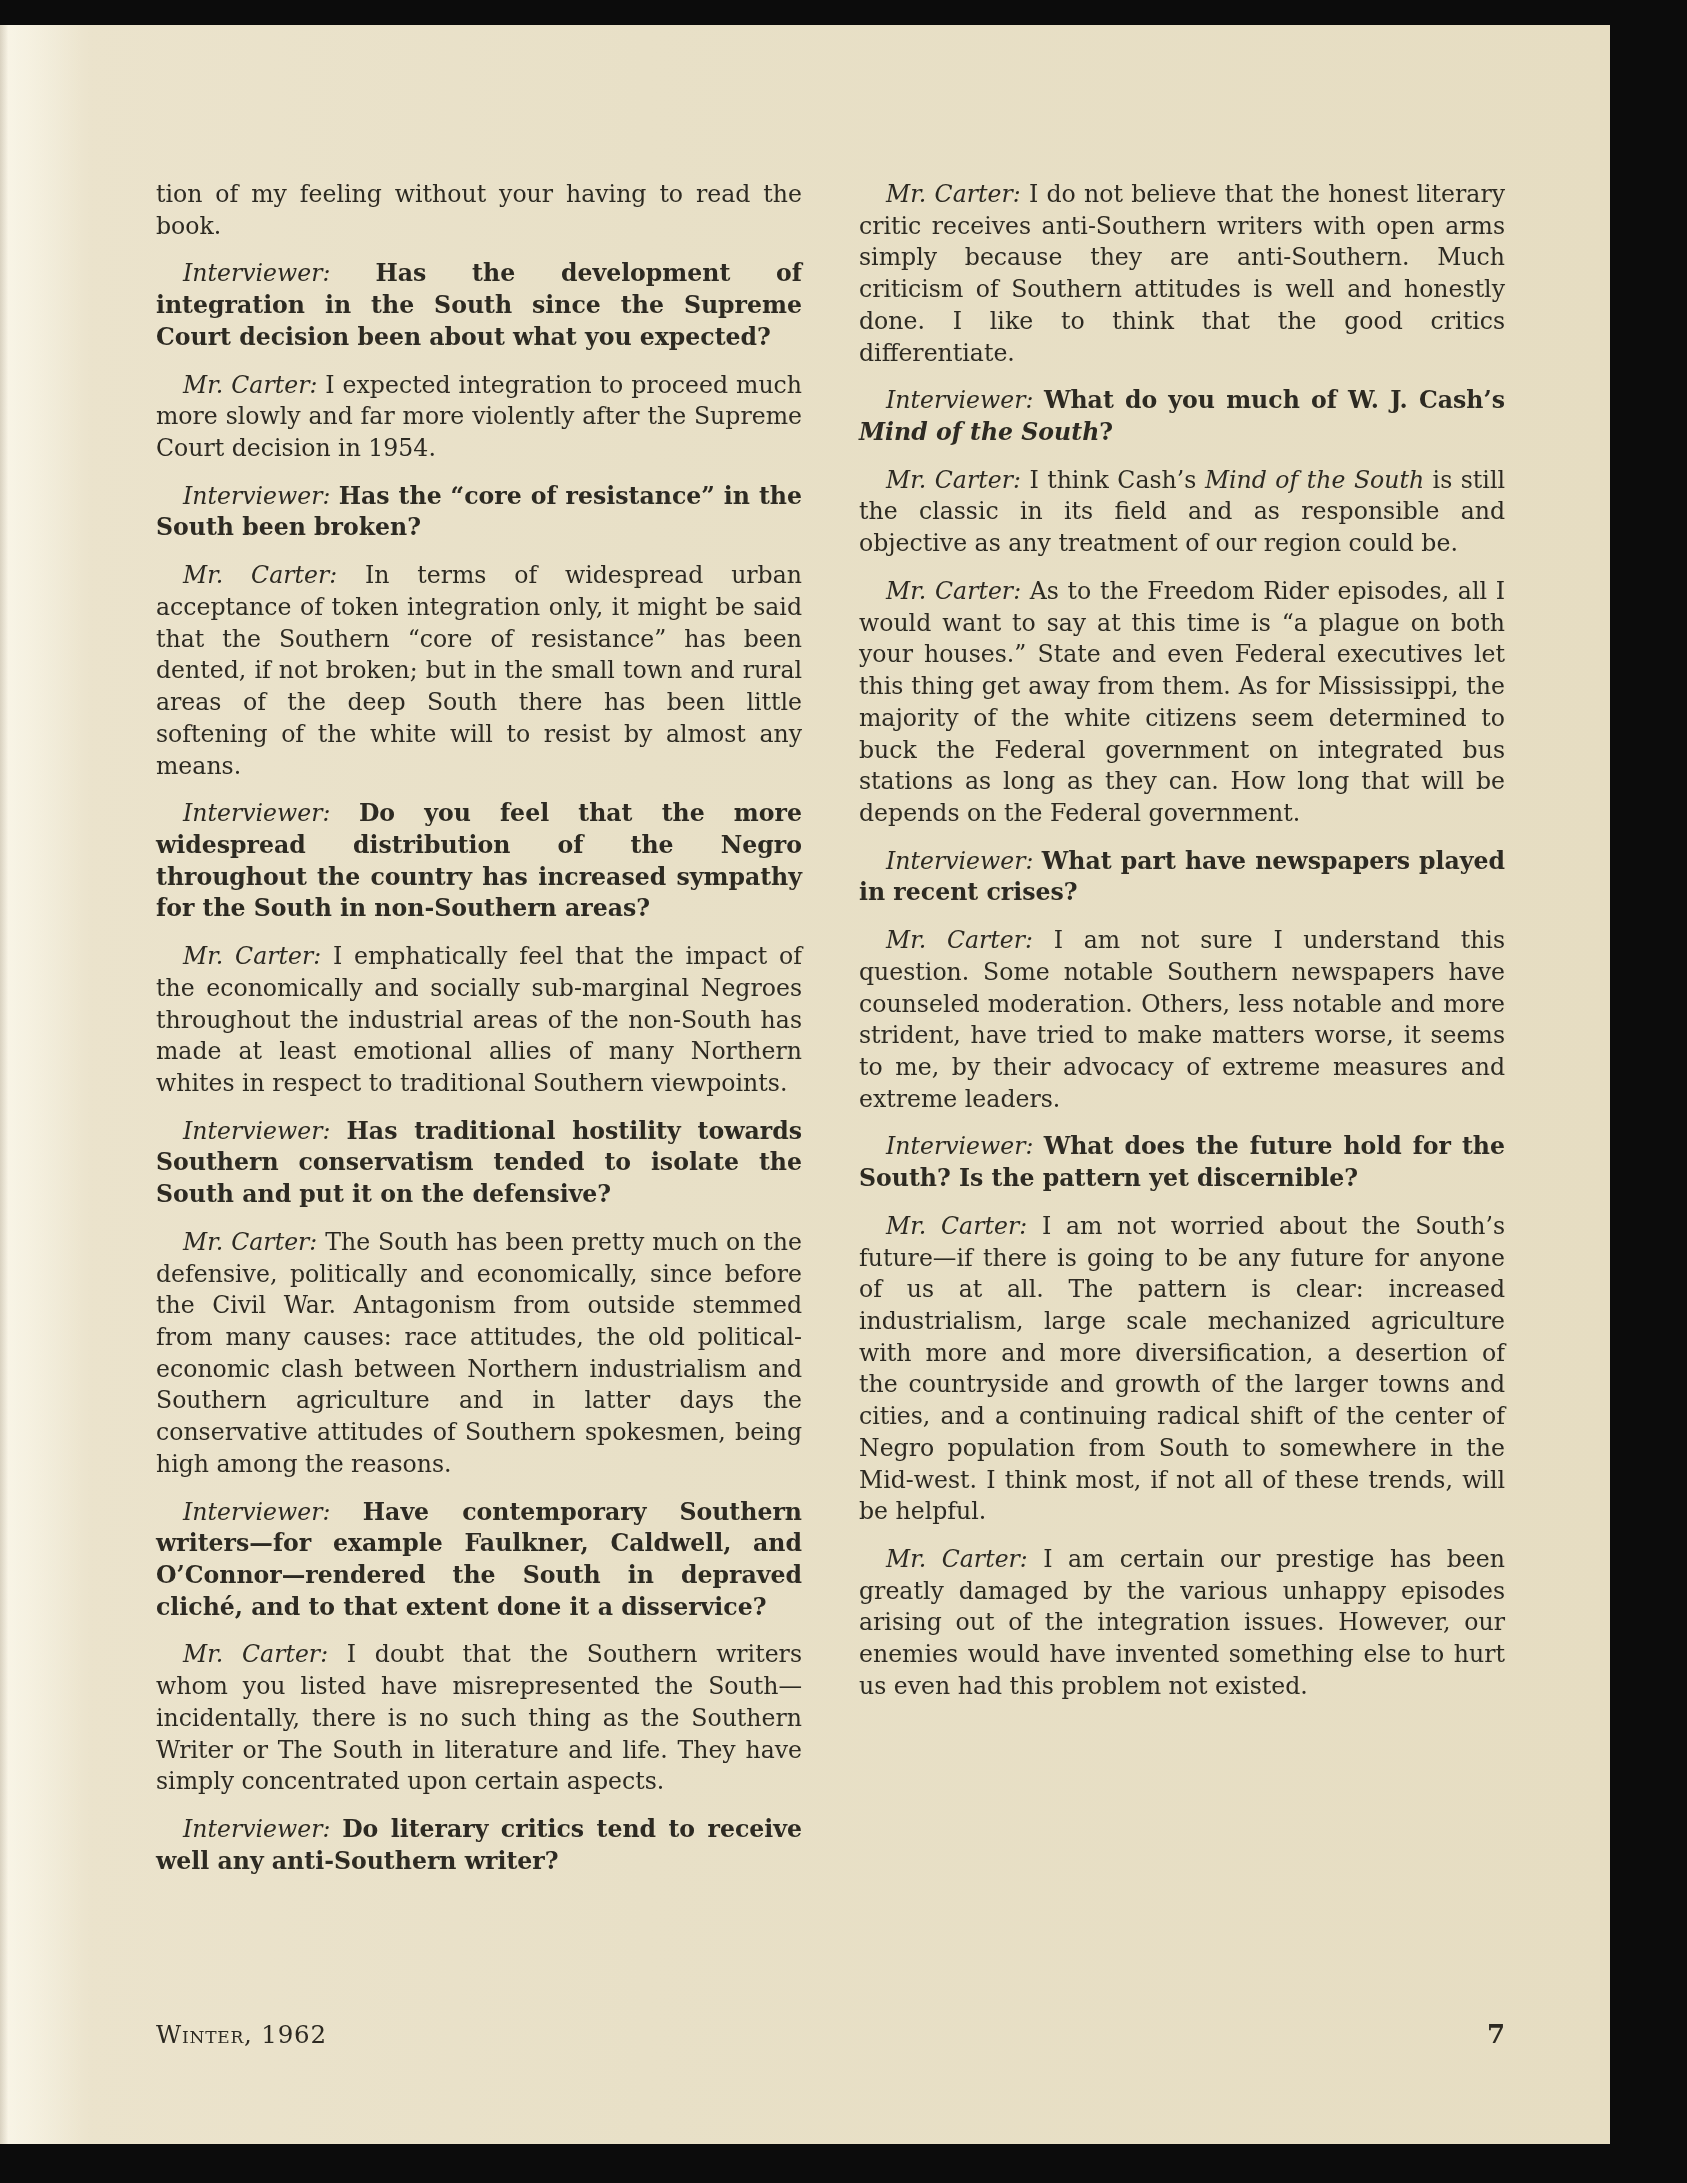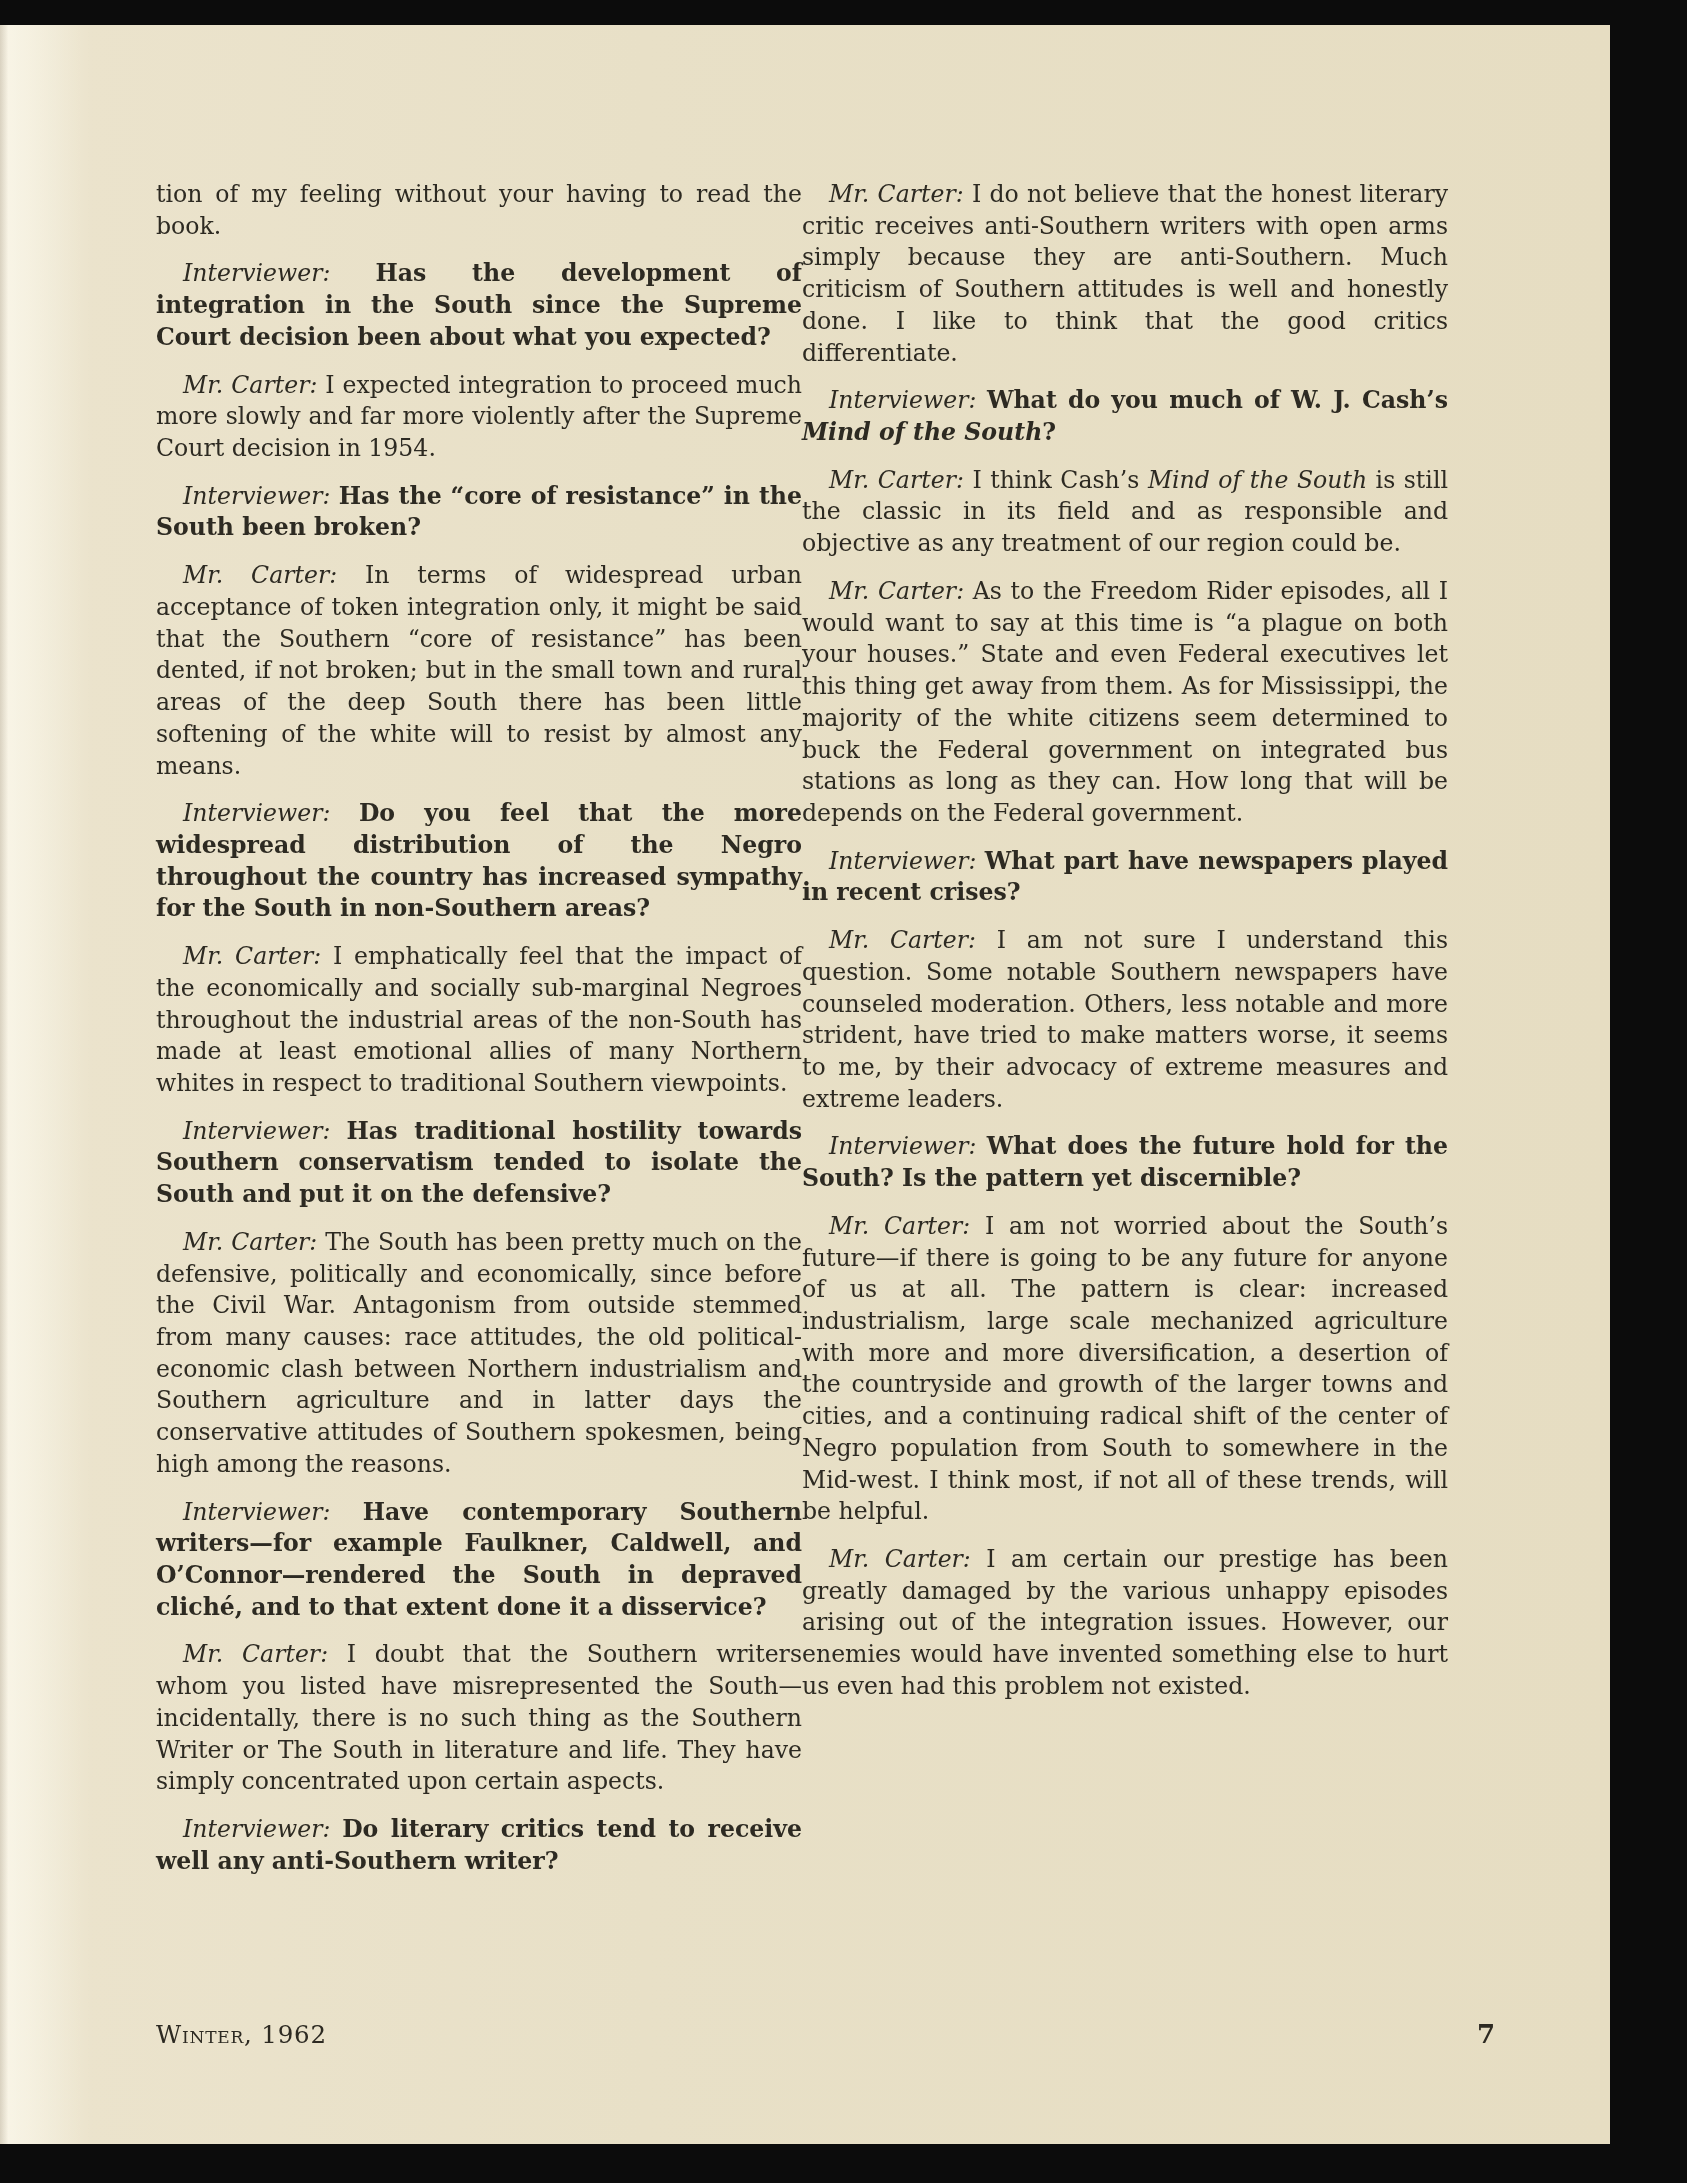--- a/index.html
+++ b/index.html
@@ -39,20 +39,21 @@
       linear-gradient(90deg, rgba(90,70,35,0.20) 0px, rgba(90,70,35,0.00) 8.4px),
       linear-gradient(90deg, rgba(255,253,243,0.55) 0%, rgba(255,253,243,0.0) 85%);
     pointer-events: none;
   }
 
   .columns {
     position: absolute;
     left: 156px;
     top: 154px;
     display: flex;
+    gap: 57px;
     z-index: 2;
   }
   .col { width: 646px; }
 
   .para {
     margin: 0 0 16px 0;
     font-size: 23.6px;
     line-height: 1.345;
     text-align: justify;
     text-indent: 27px;
@@ -60,21 +61,21 @@
     hyphens: auto;
   }
   .para.plain { text-indent: 0; }
   .speaker { font-style: italic; margin-top: 32px; }
   .q .text { font-weight: 700; }
   .text.it { font-style: italic; }
 
   .footer {
     position: absolute;
     left: 156px;
-    right: 115px;
+    right: 105px;
     bottom: 95px;
     display: flex;
     justify-content: space-between;
     align-items: flex-end;
     z-index: 2;
   }
   .journal {
     font-variant-caps: small-caps;
     font-size: 24.5px;
     letter-spacing: 0.8px;

